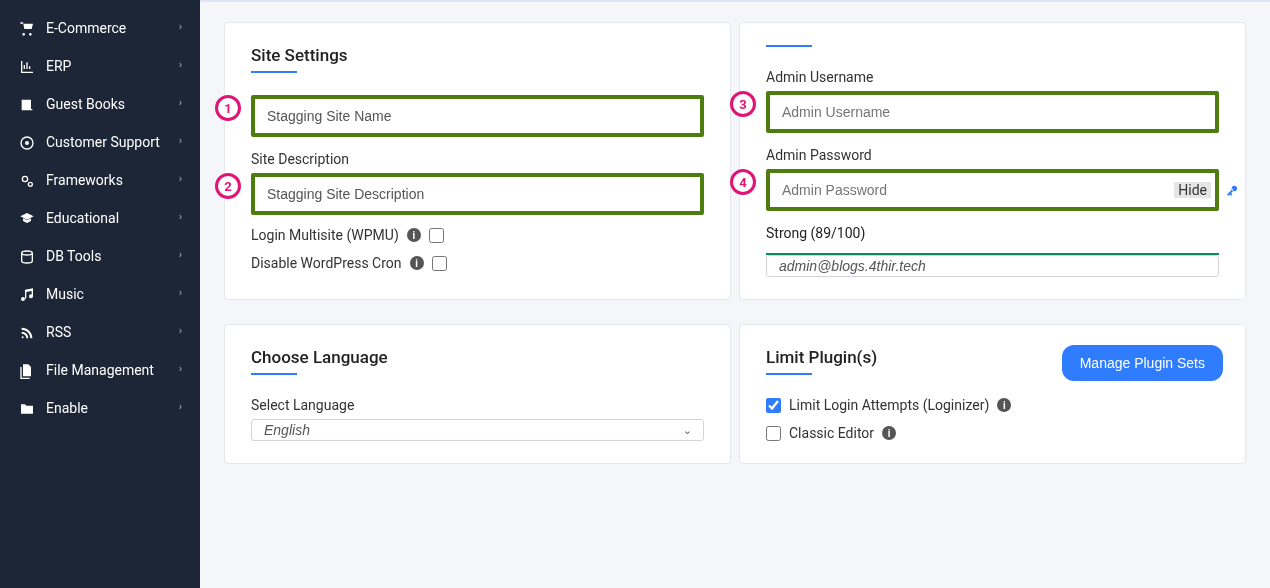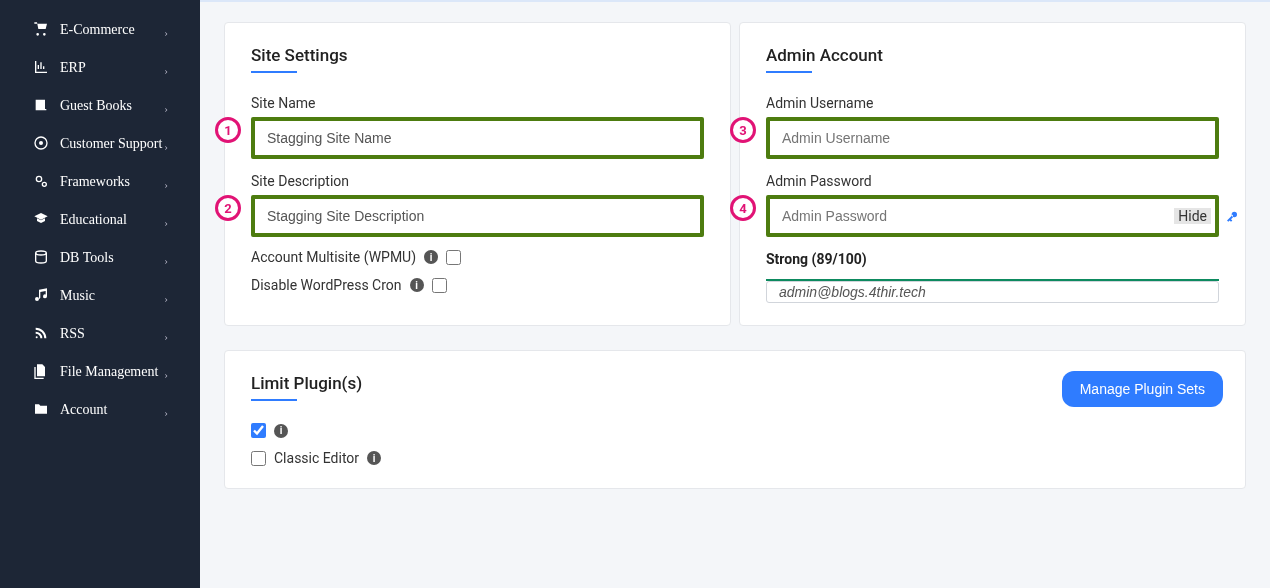--- a/index.html
+++ b/index.html
@@ -1,37 +1,37 @@
 <!DOCTYPE html>
 <html><head>
 <meta charset="utf-8">
 <style>
 * { box-sizing: border-box; margin: 0; padding: 0; }
 body { font-family: -apple-system, BlinkMacSystemFont, "Segoe UI", Roboto, sans-serif; background: #f4f6f9; color: #333; font-size: 14px; }
 .layout { display: flex; min-height: 588px; }
 .sidebar { width: 200px; background: #1d2636; color: #fff; padding-top: 10px; flex-shrink: 0; }
-.side-item { display: flex; align-items: flex-end; padding: 10px 32px; cursor: pointer; font-size: 14px; font-family: Liberation Serif, serif; }
+.side-item { display: flex; align-items: flex-start; padding: 10px 18px; cursor: pointer; font-size: 14px; }
 .side-icon { width: 18px; height: 18px; margin-right: 10px; display: flex; align-items: center; justify-content: center; }
 .side-icon svg { width: 16px; height: 16px; fill: #fff; }
 .side-label { flex: 1; }
 .side-chevron { font-size: 11px; color: #aab; }
 .main { flex: 1; padding: 20px 24px; background: #f4f6f9; border-top: 2px solid #2f7cff20; }
 .row { display: flex; gap: 8px; margin-bottom: 24px; }
 .card { background: #fff; border: 1px solid #e5e7eb; border-radius: 4px; padding: 22px 26px; flex: 1; position: relative; }
 .card-title { font-size: 17px; font-weight: 500; margin-bottom: 6px; color: #222; }
 .card-underline { width: 46px; height: 2px; background: #2f7cff; margin-bottom: 22px; }
 .field-label { font-size: 14px; color: #333; margin-bottom: 6px; margin-top: 14px; }
 .field-label:first-of-type { margin-top: 0; }
 .input-hl { border: 4px solid #4d7c0f; border-radius: 2px; padding: 9px 12px; width: 100%; font-size: 14px; color: #555; outline: none; }
 .input-plain { border: 1px solid #d1d5db; border-radius: 3px; padding: 2px 12px; width: 100%; font-size: 14px; color: #555; outline: none; font-style: italic; }
 .pw-wrap { position: relative; }
 .pw-hide { position: absolute; right: 8px; top: 50%; transform: translateY(-50%); font-size: 14px; color: #333; cursor: pointer; background: #e5e5e5; padding: 0 4px; }
 .key-icon { position: absolute; right: -22px; top: 50%; transform: translateY(-50%); color: #2f7cff; }
 .key-icon svg { width: 16px; height: 16px; fill: #2f7cff; }
-.strength-label { font-size: 14px; color: #222; margin-top: 14px; font-weight: bold; }
+.strength-label { font-size: 14px; color: #222; margin-top: 14px; }
 .strength-bar { height: 2px; background: #0d8a5f; margin-top: 12px; width: 100%; }
 .chk-row { display: flex; align-items: center; margin-top: 12px; gap: 8px; font-size: 14px; }
 .chk-row input[type=checkbox] { width: 15px; height: 15px; accent-color: #2f7cff; }
 .info-icon { display:inline-flex; width:14px; height:14px; border-radius:50%; background:#555; color:#fff; font-size:10px; align-items:center; justify-content:center; font-weight:bold; }
 select.input-plain { appearance: none; background: #fff; }
 .select-wrap { position: relative; }
 .select-caret { position: absolute; right: 12px; top: 50%; transform: translateY(-50%); pointer-events: none; font-size: 11px; color: #666; }
 .btn-primary { background: #2f7cff; color: #fff; border: none; padding: 10px 18px; border-radius: 12px; font-size: 14px; cursor: pointer; position: absolute; right: 22px; top: 20px; }
 .badge { position:absolute; width:26px; height:26px; border:3px solid #e11375; border-radius:50%; display:flex; align-items:center; justify-content:center; font-weight:700; color:#e11375; background:#fff; font-size:13px; left:-36px; }
 .field-wrap { position: relative; }
@@ -133,58 +133,56 @@
         </span>
       <span class="side-label">File Management</span>
       <span class="side-chevron">›</span>
     </div>
     <div class="side-item">
       <span class="side-icon">
           <svg viewBox="0 0 24 24">
             <path d="M3 5h6l2 2h10v12H3V5z"></path>
           </svg>
         </span>
-      <span class="side-label">Account</span>
+      <span class="side-label">Enable</span>
       <span class="side-chevron">›</span>
     </div>
   </div>
 
   <div class="main">
     <div class="row">
 
       <div class="card">
         <div class="card-title">Site Settings</div>
         <div class="card-underline"></div>
 
-        <div class="field-label">Site Name</div>
         <div class="field-wrap">
           <span class="badge">1</span>
           <input class="input-hl" value="Stagging Site Name" style="">
         </div>
 
         <div class="field-label">Site Description</div>
         <div class="field-wrap">
           <span class="badge">2</span>
           <input class="input-hl" value="Stagging Site Description" style="">
         </div>
 
         <div class="chk-row">
-          <span>Account Multisite (WPMU)</span>
+          <span>Login Multisite (WPMU)</span>
           <span class="info-icon">i</span>
           <input type="checkbox" style="">
         </div>
         <div class="chk-row">
           <span>Disable WordPress Cron</span>
           <span class="info-icon">i</span>
           <input type="checkbox" style="">
         </div>
       </div>
 
       <div class="card">
-        <div class="card-title">Admin Account</div>
         <div class="card-underline"></div>
 
         <div class="field-label">Admin Username</div>
         <div class="field-wrap">
           <span class="badge">3</span>
           <input class="input-hl" placeholder="Admin Username" style="">
         </div>
 
         <div class="field-label">Admin Password</div>
         <div class="field-wrap pw-wrap">
@@ -198,28 +196,40 @@
 
         <div class="strength-label">Strong (89/100)</div>
         <div class="strength-bar"></div>
 
         <input class="input-plain" value="admin@blogs.4thir.tech" style="">
       </div>
     </div>
 
     <div class="row">
 
+      <div class="card">
+        <div class="card-title">Choose Language</div>
+        <div class="card-underline"></div>
+        <div class="field-label">Select Language</div>
+        <div class="select-wrap">
+          <select class="input-plain">
+            <option>English</option>
+          </select>
+          <span class="select-caret">⌄</span>
+        </div>
+      </div>
 
       <div class="card">
         <button class="btn-primary">Manage Plugin Sets</button>
         <div class="card-title">Limit Plugin(s)</div>
         <div class="card-underline"></div>
 
         <div class="chk-row">
           <input type="checkbox" checked="" style="">
+          <span>Limit Login Attempts (Loginizer)</span>
           <span class="info-icon">i</span>
         </div>
         <div class="chk-row">
           <input type="checkbox" style="">
           <span>Classic Editor</span>
           <span class="info-icon">i</span>
         </div>
       </div>
     </div>
   </div>

